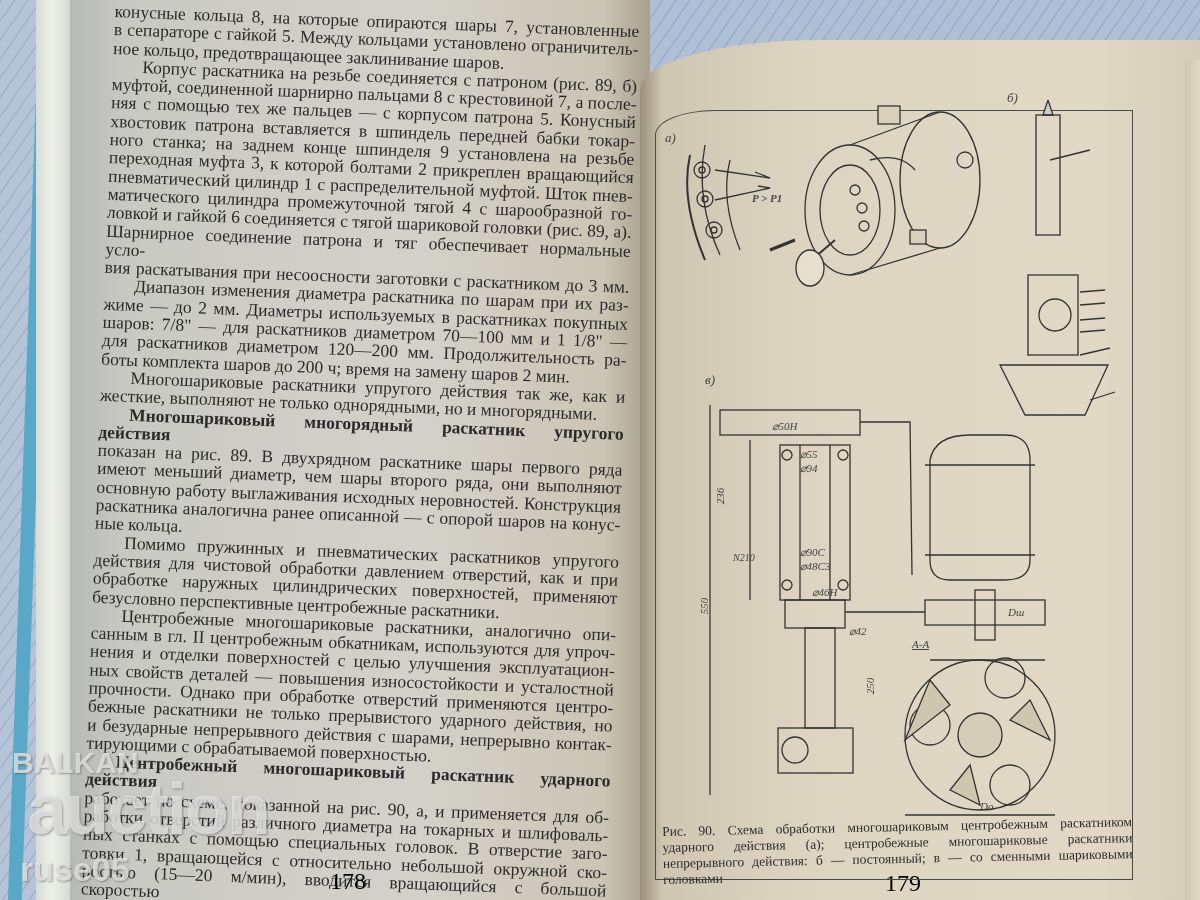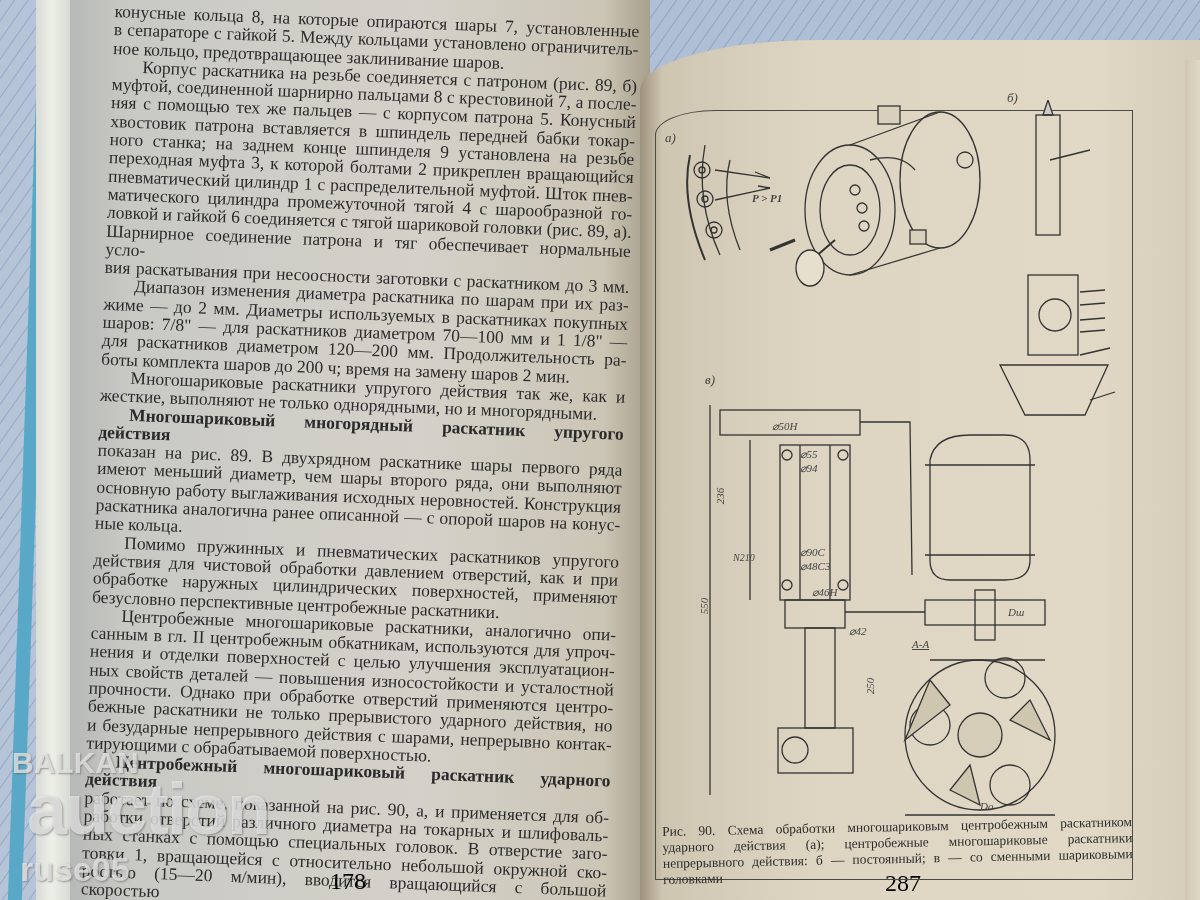--- a/index.html
+++ b/index.html
@@ -119,21 +119,21 @@
     <p class="indent" style="font-weight: bold;">Центробежный многошариковый раскатник ударного действия</p>
     <p>работает по схеме, показанной на рис. 90, а, и применяется для об-</p>
     <p>работки отверстий различного диаметра на токарных и шлифоваль-</p>
     <p>ных станках с помощью специальных головок. В отверстие заго-</p>
     <p>товки 1, вращающейся с относительно небольшой окружной ско-</p>
     <p>ростью (15—20 м/мин), вводится вращающийся с большой скоростью</p>
     <p>(20—30 м/сек) диск с шарами 2, свободно расположенными в гнездах</p>
   </div>
 
 <div class="page-num" style="left:330px; top:868px;">178</div>
-<div class="page-num" style="left:885px; top:870px;">287</div>
+<div class="page-num" style="left:885px; top:870px;">179</div>
 
 <div class="figure-frame"></div>
 
 <svg style="left:650px; top:100px;" width="500" height="720" viewBox="0 0 500 720">
   <g stroke="#333" fill="none" stroke-width="1.3">
 
     <path d="M40 55 Q30 100 55 160" stroke-width="2"></path>
     <path d="M55 45 Q45 100 70 155"></path>
     <path d="M80 60 Q70 100 90 150"></path>
     <circle cx="52" cy="70" r="8"></circle>

